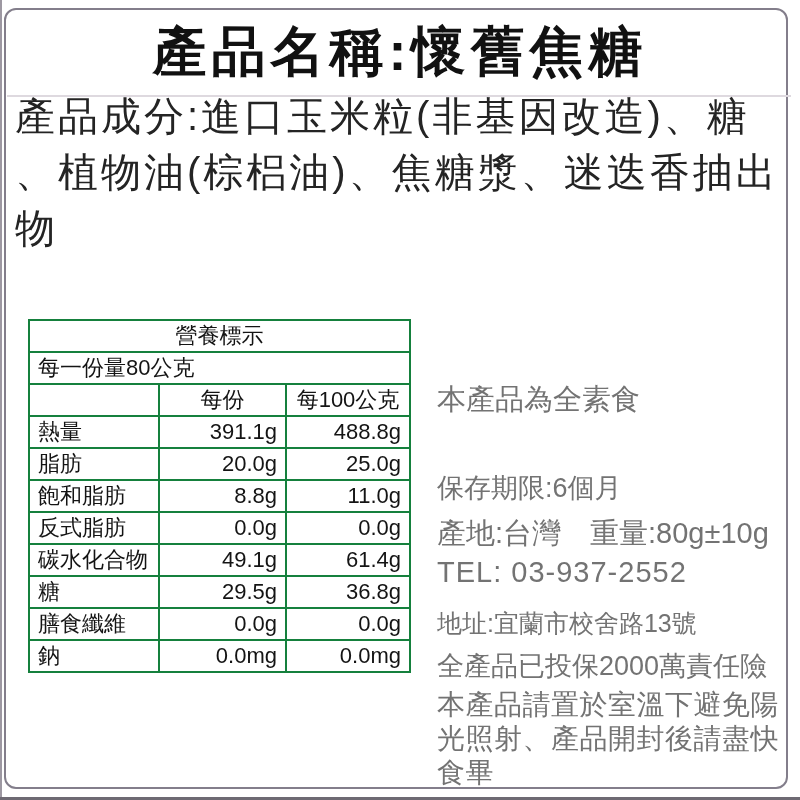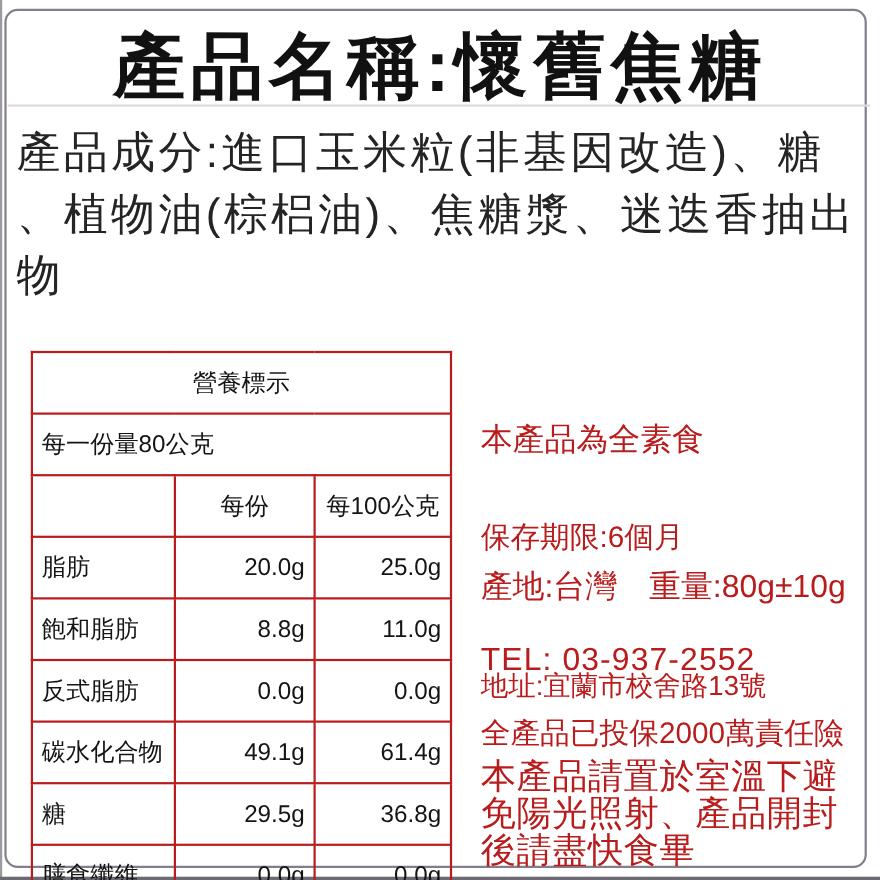--- a/index.html
+++ b/index.html
@@ -12,53 +12,53 @@
     overflow:hidden;
   }
   .card {
     position:absolute; left:4px; top:8px; width:784px; height:781px;
     border:2px solid #837e8b; border-radius:12px; background:transparent;
   }
   .edge-left  { position:absolute; left:0; top:0; width:2px; height:800px; background:#9d98a2; }
   .edge-bottom{ position:absolute; left:0; top:797px; width:800px; height:3px; background:#6e6a73; }
   .page-title {
     position:absolute; top:16px; left:0; width:800px;
-    text-align:center; font-size:66px; font-weight:bold; letter-spacing:5px; color:#111;
+    text-align:center; font-size:54px; font-weight:bold; letter-spacing:5px; color:#111;
     white-space:nowrap;
   }
   .title-sep { position:absolute; left:7px; top:95px; width:784px; height:2px; background:#ded9df; }
   .ingredients {
     position:absolute; left:15px; top:88px; width:772px;
-    font-size:40px; line-height:56px; letter-spacing:3px; color:#242424;margin-top:23px;
+    font-size:40px; line-height:56px; letter-spacing:3px; color:#242424;
   }
   table.nutrition {
     position:absolute; left:28px; top:319px;
     border-collapse:collapse; table-layout:fixed; width:381px;
     font-size:22px; color:#141414;
   }
   table.nutrition td {
-    border:2px solid #b91c1c; height:32px; padding:12px 8px;
+    border:2px solid #15803d; height:32px; padding:0 8px;
     vertical-align:middle; white-space:nowrap; overflow:hidden;
   }
   table.nutrition tr.hdr td { height:30px; }
   table.nutrition col.c1 { width:130px; }
   table.nutrition col.c2 { width:127px; }
   table.nutrition col.c3 { width:124px; }
   td.center { text-align:center; }
   td.val { text-align:right; }
-  .info { position:absolute; left:437px; white-space:nowrap; color:#b91c1c; }
+  .info { position:absolute; left:437px; white-space:nowrap; color:#737373; }
   .vegan      { top:380px; font-size:29px; }
   .shelf      { top:470px; font-size:27px; }
   .origin     { top:514px; font-size:29px; }
-  .tel        { top:584px; font-size:29px; letter-spacing:1px;text-align:center; }
+  .tel        { top:556px; font-size:29px; letter-spacing:1px;text-align:center; }
   .address    { top:607px; font-size:25px; }
   .insurance  { top:648px; font-size:27px; }
   .storage {
     top:688px; width:344px; white-space:normal;
-    font-size:32px; line-height:34px; letter-spacing:0.5px;
+    font-size:28px; line-height:34px; letter-spacing:0.5px;
   }
 </style>
 </head>
 <body>
 
 <div class="card"></div>
 <div class="edge-left"></div>
 <div class="edge-bottom"></div>
 
 <div class="page-title">產品名稱:懷舊焦糖</div>
@@ -80,20 +80,25 @@
     <tr class="hdr">
       <td colspan="3" class="center">營養標示</td>
     </tr>
     <tr class="hdr">
       <td colspan="3">每一份量80公克</td>
     </tr>
     <tr class="hdr">
       <td></td>
       <td class="center">每份</td>
       <td class="center">每100公克</td>
+    </tr>
+    <tr>
+      <td>熱量</td>
+      <td class="val">391.1g</td>
+      <td class="val">488.8g</td>
     </tr>
     <tr>
       <td>脂肪</td>
       <td class="val">20.0g</td>
       <td class="val">25.0g</td>
     </tr>
     <tr>
       <td>飽和脂肪</td>
       <td class="val">8.8g</td>
       <td class="val">11.0g</td>

